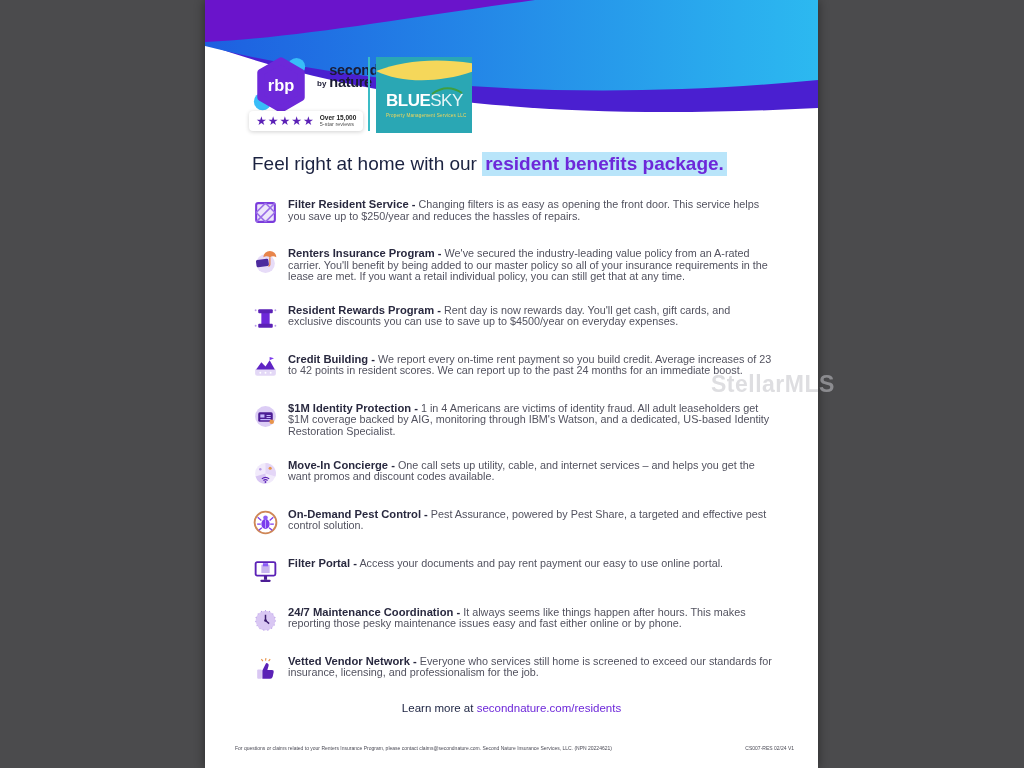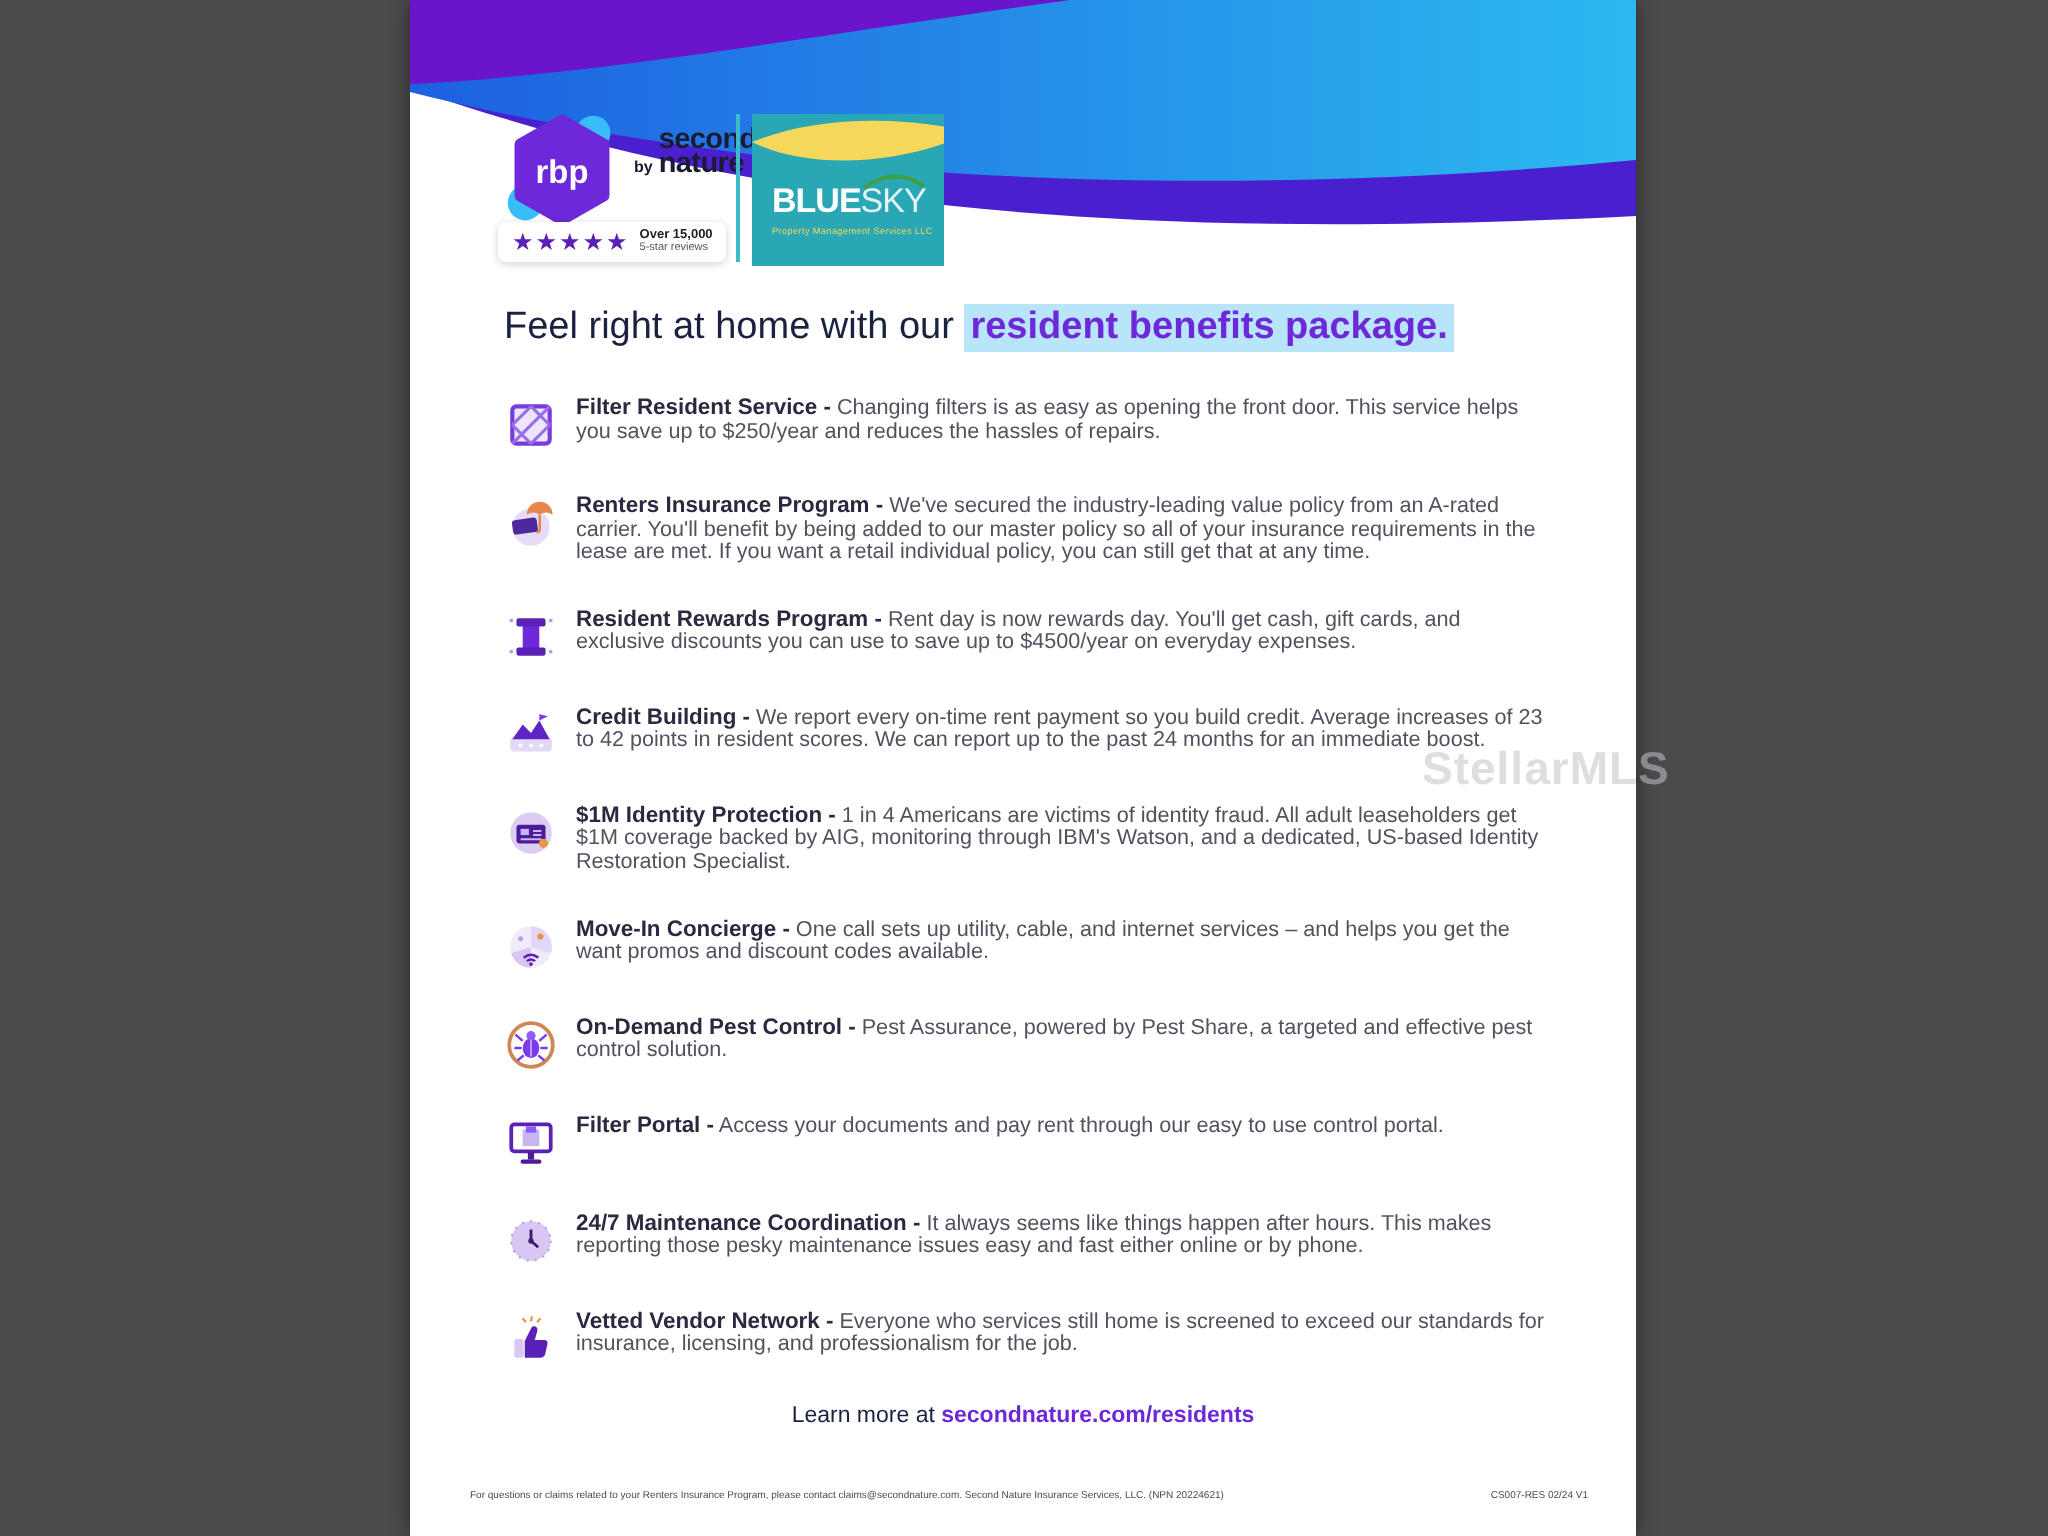--- a/index.html
+++ b/index.html
@@ -44,21 +44,21 @@
   .headline .hl{font-weight:bold;color:#6d28d9;background:#b9e5fa;padding:1px 3px 2px 3px;}
   
   .benefits{position:absolute;left:47px;top:199px;width:525px;}
   .benefit{display:flex;margin-bottom:22px;}
   .benefit .icon{flex:0 0 27px;margin-right:9px;}
   .benefit .icon svg{width:27px;height:27px;display:block;}
   .benefit .text{font-size:10.8px;line-height:11.6px;color:#52525f;width:487px;}
   .benefit .text b{color:#29293f;font-size:11.2px;}
   
   .learn-more{position:absolute;left:0;top:702px;width:613px;text-align:center;font-size:11.5px;color:#1b2240;}
-  .learn-more a{color:#6d28d9;font-weight:bold;text-decoration:none;}
+  .learn-more a{color:#6d28d9;font-weight:normal;text-decoration:none;}
   .fine-print{
     position:absolute;left:30px;right:24px;top:745px;display:flex;
     justify-content:space-between;align-items:flex-start;
     font-size:5px;color:#4a4a55;white-space:nowrap;
   }
   .watermark{
     position:absolute;left:506px;top:371px;font-size:23px;font-weight:bold;
     color:rgba(195,195,200,.55);letter-spacing:.5px;white-space:nowrap;z-index:5;
   }
 </style>
@@ -218,21 +218,21 @@
     <div class="benefit">
       <span class="icon">
         <svg viewBox="0 0 26 26">
             <rect x="3.5" y="4" width="19" height="13" rx="1.5" fill="#ffffff" stroke="#5b21b6" stroke-width="1.8"></rect>
             <rect x="9" y="6.5" width="8" height="8" fill="#c9b4ef"></rect>
             <rect x="10.5" y="5" width="5" height="3" fill="#8b5cf6"></rect>
             <rect x="11.5" y="17" width="3" height="4" fill="#4c1d95"></rect>
             <rect x="8" y="21" width="10" height="2" rx="1" fill="#4c1d95"></rect>
           </svg>
       </span>
-      <div class="text"><b>Filter Portal -</b> <span>Access your documents and pay rent through our easy to use control portal.</span></div>
+      <div class="text"><b>Filter Portal -</b> <span>Access your documents and pay rent payment our easy to use online portal.</span></div>
     </div>
 
     <div class="benefit">
       <span class="icon">
         <svg viewBox="0 0 26 26">
             <circle cx="13" cy="13" r="9.5" fill="#d9c7f3"></circle>
             <circle cx="13" cy="13" r="9.5" fill="none" stroke="#b79ae8" stroke-width="1" stroke-dasharray="1 3"></circle>
             <path d="M13 13 L13 7.5 M13 13 L16.5 16" stroke="#3b1d6e" stroke-width="1.4"></path>
             <circle cx="13" cy="13" r="1.3" fill="#3b1d6e"></circle>
           </svg>

